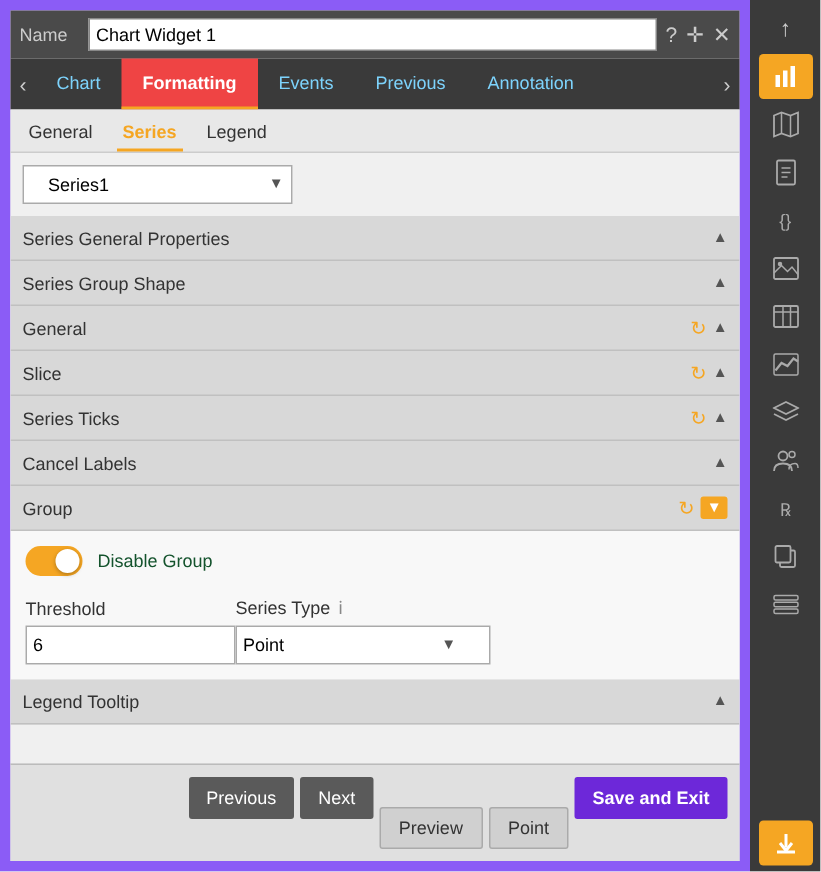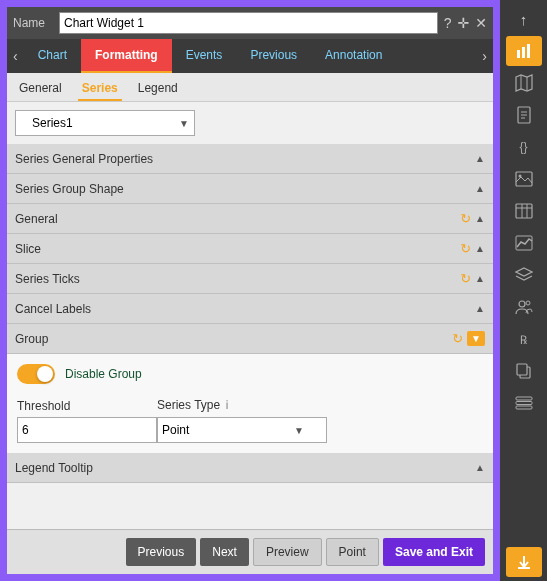--- a/index.html
+++ b/index.html
@@ -289,20 +289,21 @@
       border-radius: 2px;
     }
     .btn-gray {
       background: #5a5a5a;
       color: #fff;
     }
     .btn-light {
       background: #d0d0d0;
       color: #333;
       border: 1px solid #aaa;
+      margin-top: 20px;
     }
     .btn-orange {
       background: #6d28d9;
       color: #fff;
       font-weight: bold;
     }
 
     
     .right-sidebar {
       width: 47px;

